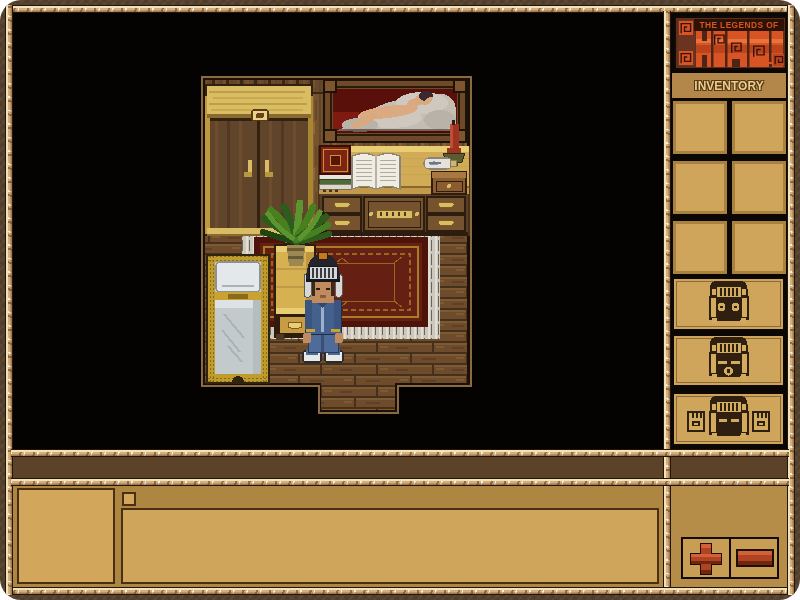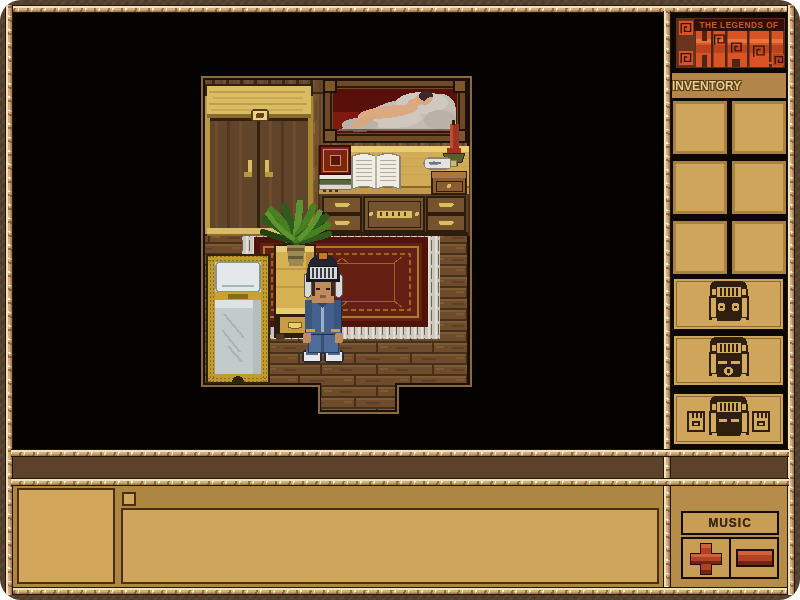--- a/index.html
+++ b/index.html
@@ -375,21 +375,21 @@
 <path d="M79.7 40.7 v-10.6 h10.4 v8.8 h-7.1 v-5.4 h3.6999999999999993"></path>
 </g>
 <rect x="99" y="38" width="11" height="12" fill="#b8431d"></rect>
 <path d="M101.2 48.2 v-7.6 h7.4 v5.8 h-4.1 v-2.4000000000000004 h0.6999999999999993" stroke="#38120a" stroke-width="1.3" fill="none"></path>
 
 <rect x="20" y="3" width="90" height="12" fill="#2e1208"></rect>
 <text x="65" y="12" font-family="Liberation Sans,sans-serif" font-size="8.4" font-weight="bold" fill="#d4571e" text-anchor="middle" letter-spacing="0.4">THE LEGENDS OF</text>
 </svg>
 </div>
 
-<div class="abs" style="left:672px;top:73px;width:114px;height:25px;background:#b3874a;color:#ecd9a2;font-weight:bold;font-size:12px;letter-spacing:0px;line-height:26px;color:#e6cf92;text-shadow:1px 1px 0 #57350f,-1px 1px 0 #57350f,1px -1px 0 #57350f,-1px -1px 0 #57350f;">INVENTORY</div>
+<div class="abs" style="left:672px;top:73px;width:114px;height:25px;background:#b3874a;color:#ecd9a2;font-weight:bold;font-size:12px;letter-spacing:0px;text-align:center;line-height:26px;color:#e6cf92;text-shadow:1px 1px 0 #57350f,-1px 1px 0 #57350f,1px -1px 0 #57350f,-1px -1px 0 #57350f;">INVENTORY</div>
 
 <div class="slot" style="left:673px;top:101px;"></div>
 <div class="slot" style="left:732px;top:101px;"></div>
 <div class="slot" style="left:673px;top:161px;"></div>
 <div class="slot" style="left:732px;top:161px;"></div>
 <div class="slot" style="left:673px;top:221px;"></div>
 <div class="slot" style="left:732px;top:221px;"></div>
 
 <div class="facebtn" style="left:672px;top:277px;height:54px;">
 <div class="facedeco"></div>
@@ -499,21 +499,20 @@
 </g>
 </svg>
 </div>
 
 <div class="abs" style="left:17px;top:488px;width:98px;height:96px;background:#d2a75c;border:2px solid #4a2f12;"></div>
 
 <div class="abs" style="left:122px;top:492px;width:14px;height:14px;background:#d2a75c;border:2px solid #4a2f12;"></div>
 
 <div class="abs" style="left:121px;top:508px;width:538px;height:76px;background:#cfa55c;border:2px solid #4a2f12;"></div>
 
-<div class="abs" style="left:681px;top:511px;width:98px;height:24px;background:#c89e55;border:2px solid #140a04;color:#3c2812;font-weight:bold;font-size:12px;letter-spacing:1px;text-align:center;line-height:20px;text-shadow:0 0 0 #3c2812;">MUSIC</div>
 
 <div class="abs" style="left:681px;top:537px;width:98px;height:42px;background:#c89e55;border:2px solid #140a04;">
 <div class="abs" style="left:46px;top:0;width:2px;height:38px;background:#140a04;"></div>
 
 <svg width="34" height="34" viewBox="0 0 34 34" style="position:absolute;left:6px;top:2px;" shape-rendering="crispEdges">
 <path d="M11 2 h12 v10 h10 v12 h-10 v10 h-12 v-10 h-10 v-12 h10 z" fill="#1e0e05"></path>
 <path d="M12 3 h10 v10 h10 v10 h-10 v10 h-10 v-10 h-10 v-10 h10 z" fill="#b04322"></path>
 <path d="M12 3 h10 v4 h-10 z M2 13 h10 v3 h-10 z M22 13 h10 v3 h-10 z M12 13 h10 v3 h-10 z" fill="#d2603a"></path>
 <path d="M12 29 h10 v4 h-10 z M2 20 h10 v3 h-10 z M22 20 h10 v3 h-10 z M12 20 h10 v3 h-10 z" fill="#74250f"></path>
 </svg>

